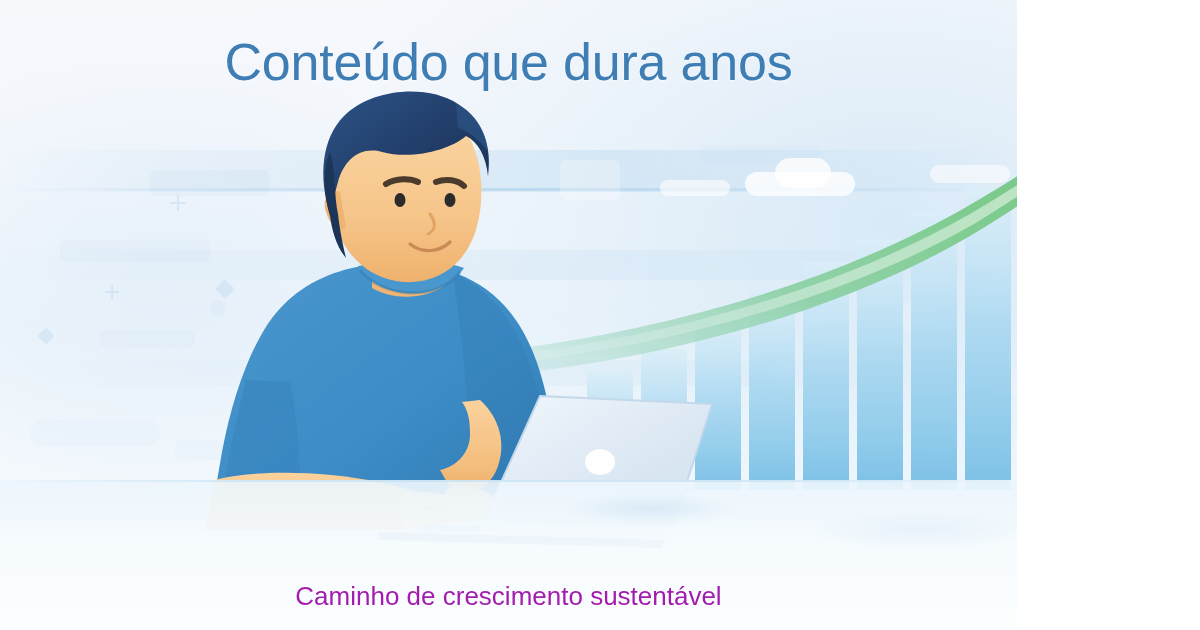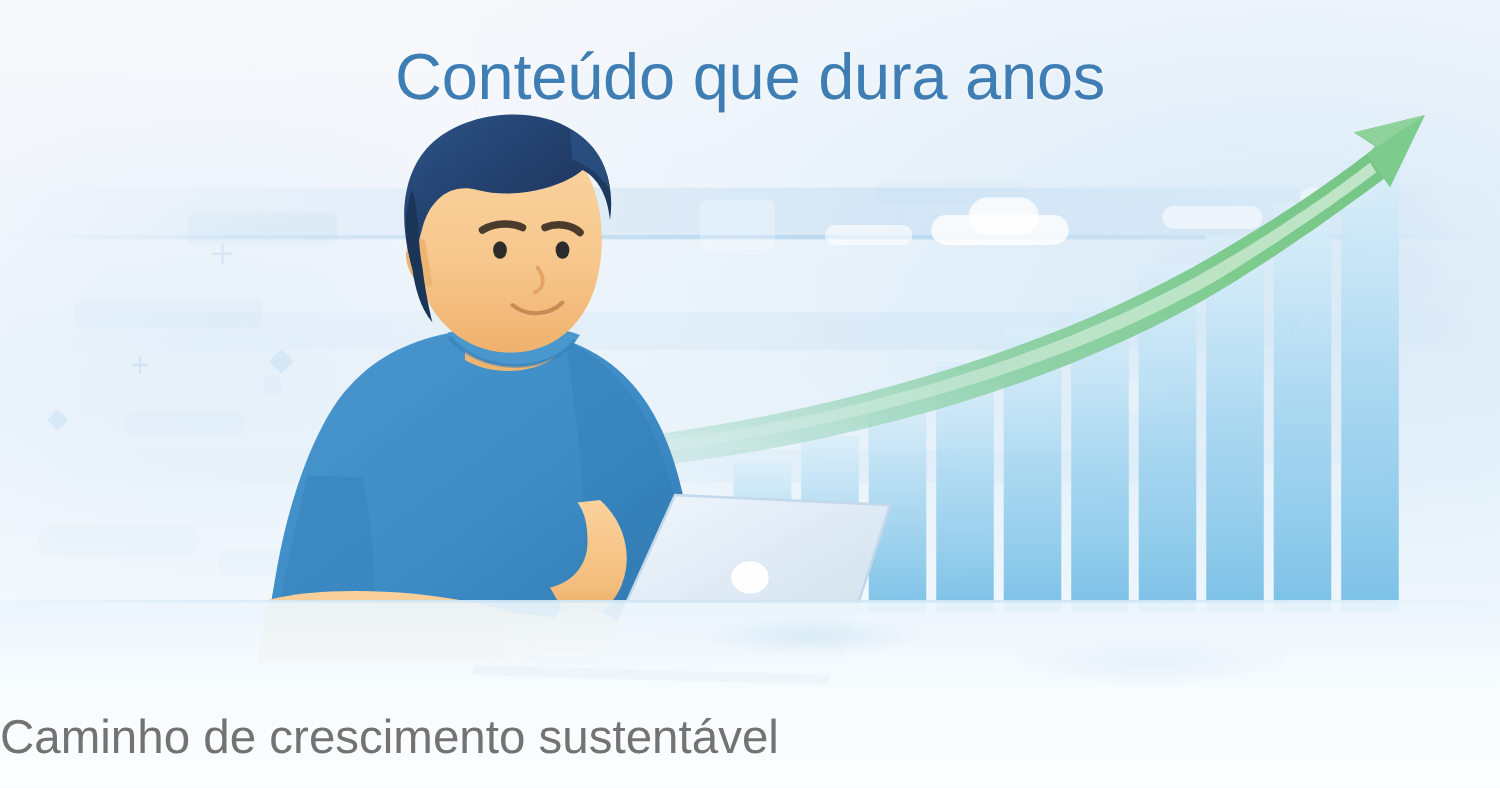--- a/index.html
+++ b/index.html
@@ -2,21 +2,21 @@
 <html><head>
 <meta charset="utf-8">
 <style>
   html, body {
     margin: 0;
     padding: 0;
     background: #ffffff;
   }
   #stage {
     position: relative;
-    width: 1200px;
+    width: 1017px;
     height: 630px;
     overflow: hidden;
     font-family: "Liberation Sans", sans-serif;
     background: #f6f7fb;
   }
 
   
   .bg-base {
     position: absolute;
     inset: 0;
@@ -137,23 +137,24 @@
     font-weight: 400;
     letter-spacing: -0.2px;
     color: #3f7eb4;
     text-shadow: 0 1px 2px rgba(255,255,255,0.85);
     white-space: nowrap;
   }
   #subtitle {
     position: absolute;
     left: 0; right: 0;
     bottom: 18px;
-    font-size: 38px;
+    text-align: center;
+    font-size: 26px;
     font-weight: 400;
-    color: #737373;
+    color: #a21caf;
     text-shadow: 0 1px 2px rgba(255,255,255,0.85);
     white-space: nowrap;
   }
 </style>
 </head>
 <body>
 
 <div id="stage">
 
   <div class="bg-base"></div>

